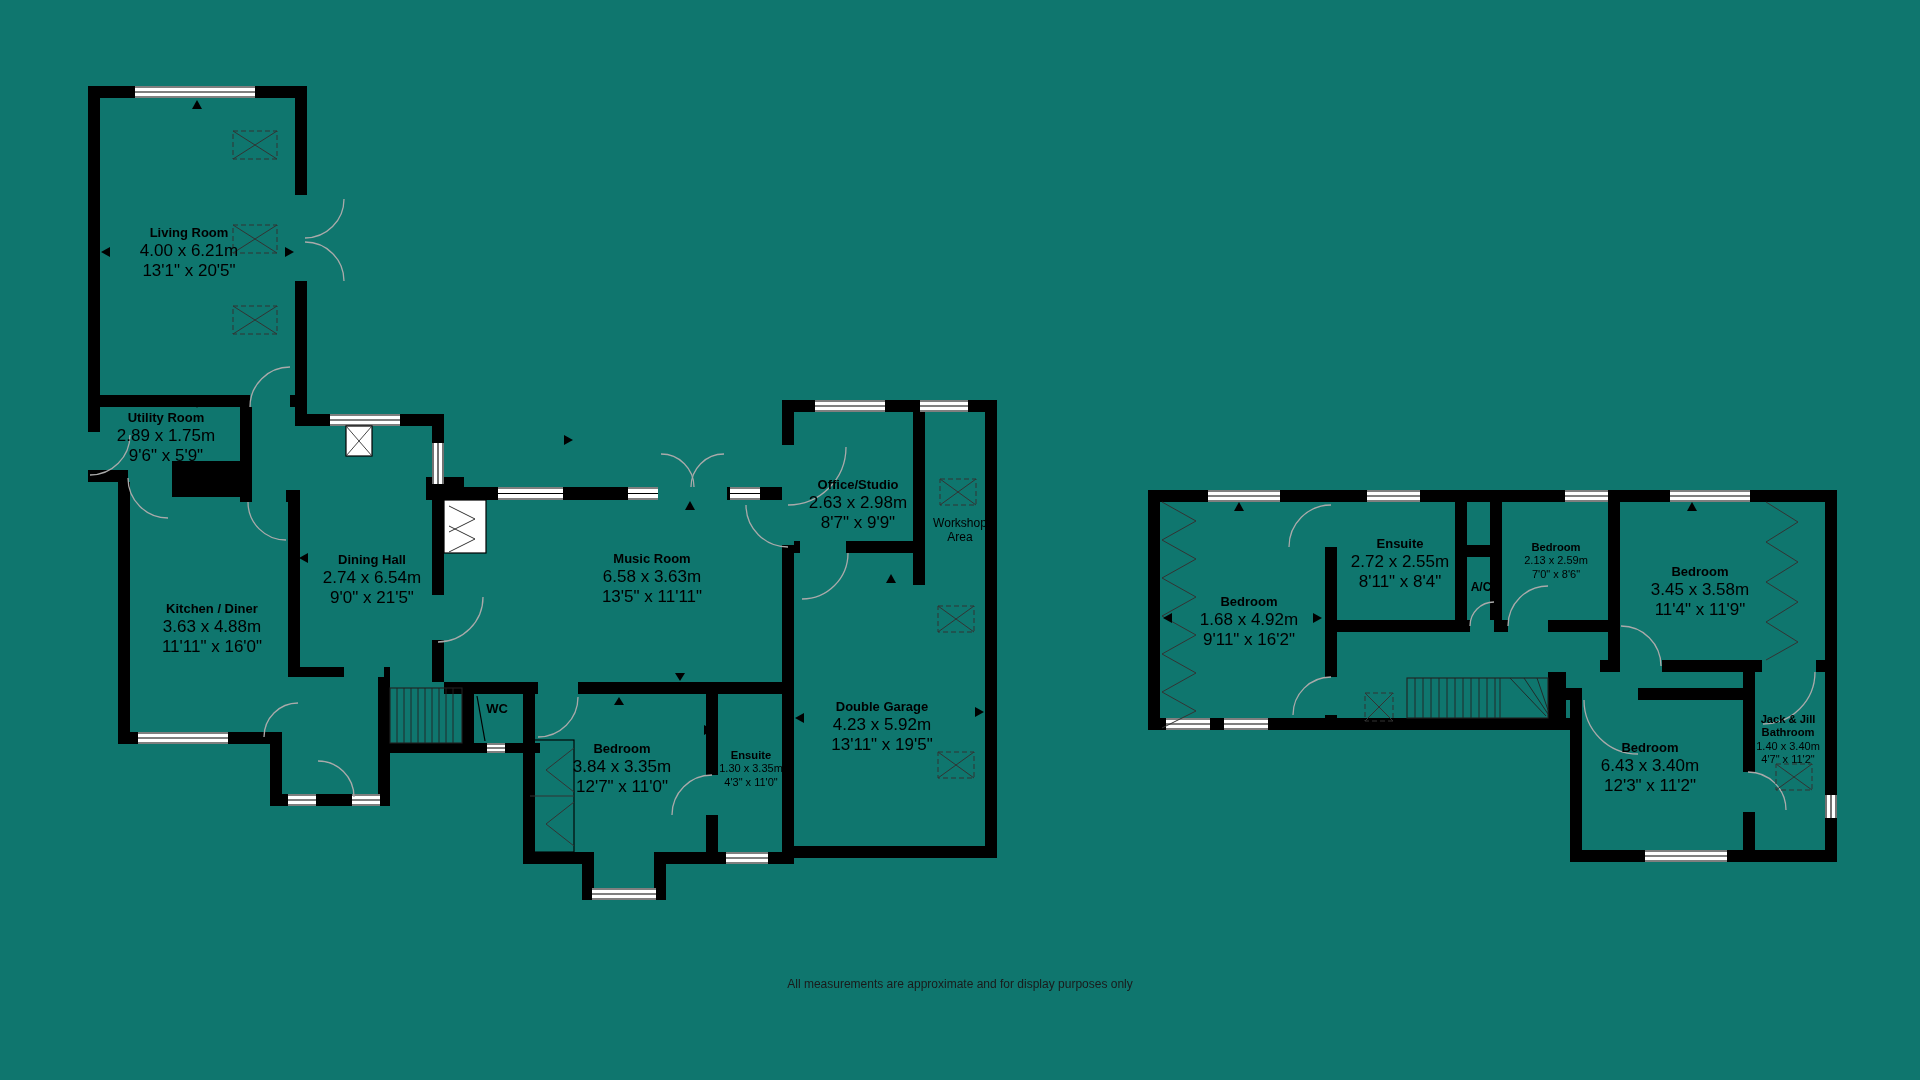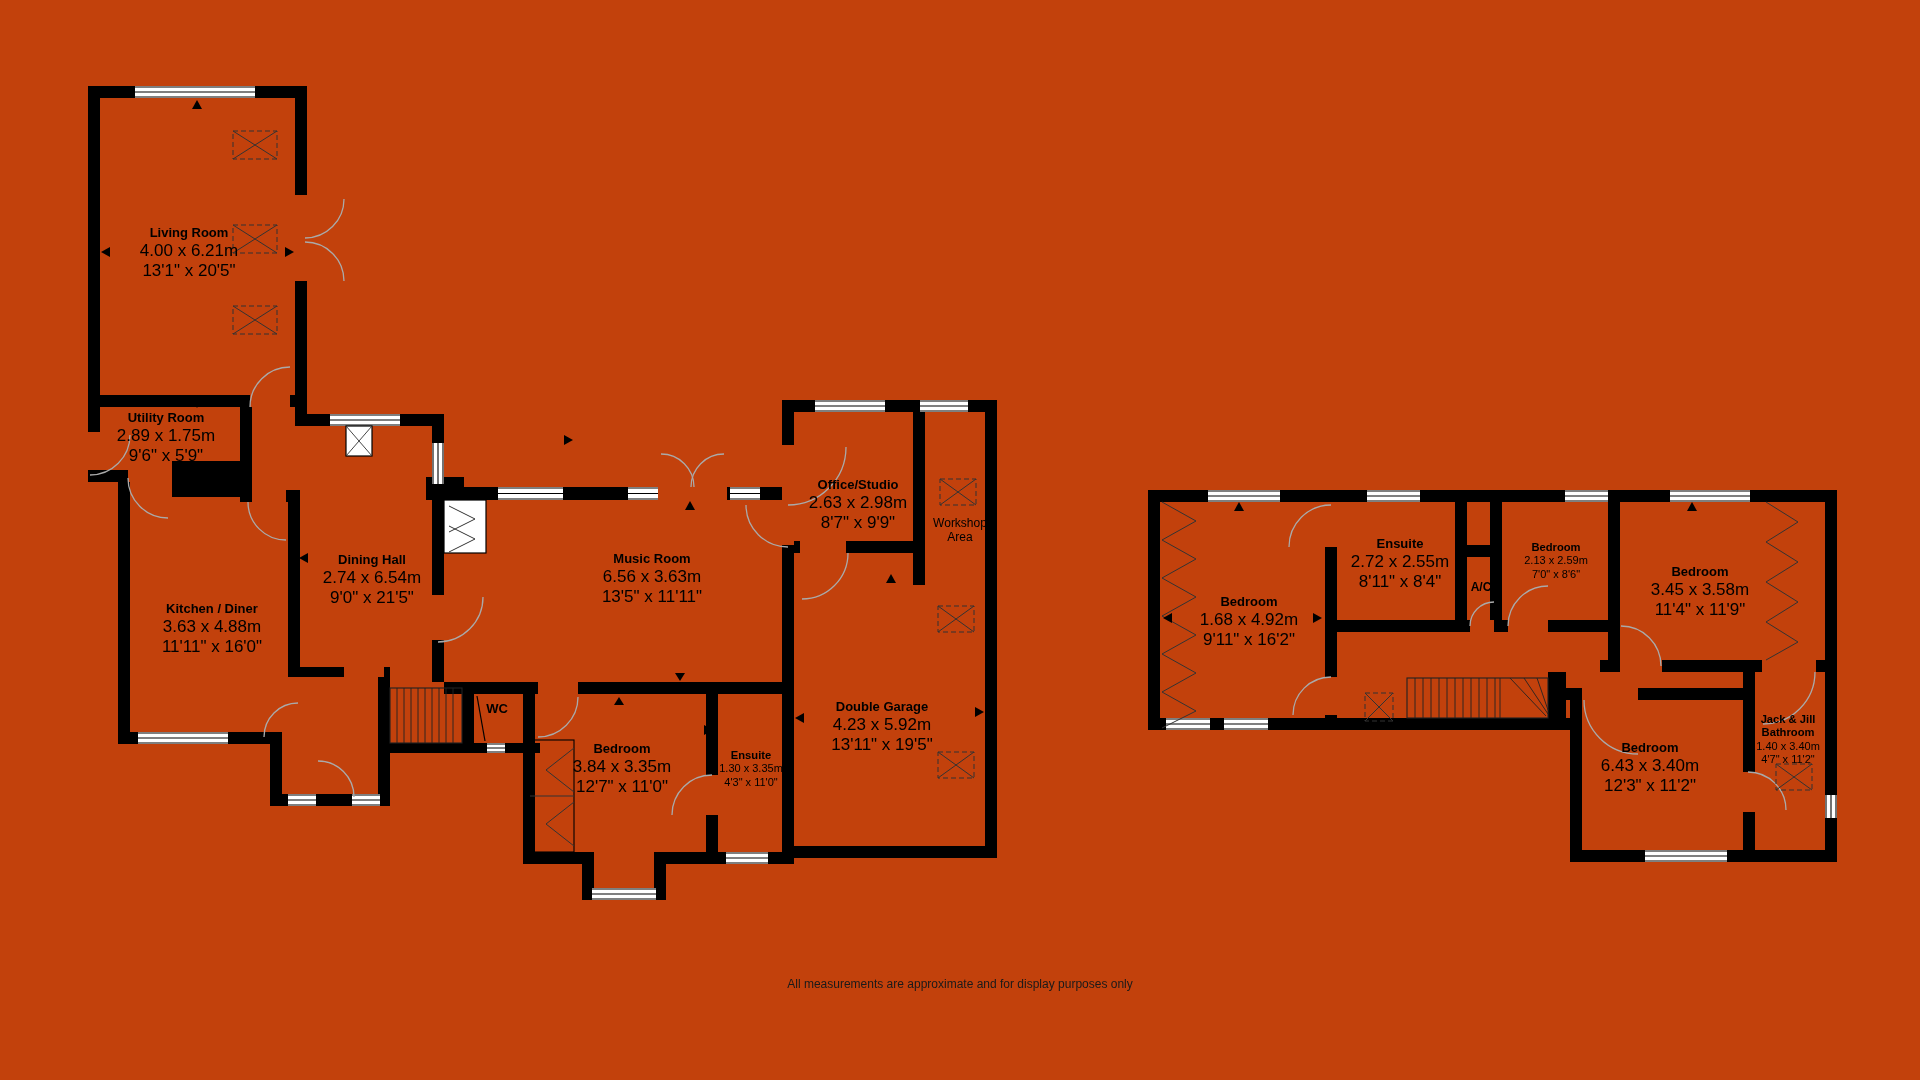--- a/index.html
+++ b/index.html
@@ -1,16 +1,16 @@
 <!DOCTYPE html>
 <html><head>
 <meta charset="utf-8">
 <style>
   html,body{margin:0;padding:0;background:#fff}
-  .canvas{position:relative;width:1920px;height:1080px;background:#c2410c;
+  .canvas{position:relative;width:1920px;height:1080px;background:#0f766e;
           font-family:"Liberation Sans",sans-serif;overflow:hidden}
   .plan-svg{position:absolute;left:0;top:0}
   .room-label{position:absolute;transform:translate(-50%,-50%);text-align:center;
               line-height:1.2;white-space:nowrap;color:#000;z-index:5}
   .room-label span{display:block}
   .rn{font-weight:700;font-size:13px}
   .rm,.ri{font-size:17px}
   .small .rn{font-size:11.2px}
   .small .rm,.small .ri{font-size:11px}
   .tiny .rn{font-size:12px}
@@ -291,21 +291,21 @@
   <span class="rm">3.63 x 4.88m</span>
   <span class="ri">11'11" x 16'0"</span>
 </div>
 <div class="room-label" style="left:372px;top:580px">
   <span class="rn">Dining Hall</span>
   <span class="rm">2.74 x 6.54m</span>
   <span class="ri">9'0" x 21'5"</span>
 </div>
 <div class="room-label" style="left:652px;top:579px">
   <span class="rn">Music Room</span>
-  <span class="rm">6.56 x 3.63m</span>
+  <span class="rm">6.58 x 3.63m</span>
   <span class="ri">13'5" x 11'11"</span>
 </div>
 <div class="room-label" style="left:858px;top:505px">
   <span class="rn">Office/Studio</span>
   <span class="rm">2.63 x 2.98m</span>
   <span class="ri">8'7" x 9'9"</span>
 </div>
 <div class="room-label wrap" style="left:960px;top:530px;width:80px;font-size:12px">
   <span>Workshop Area</span>
 </div>

